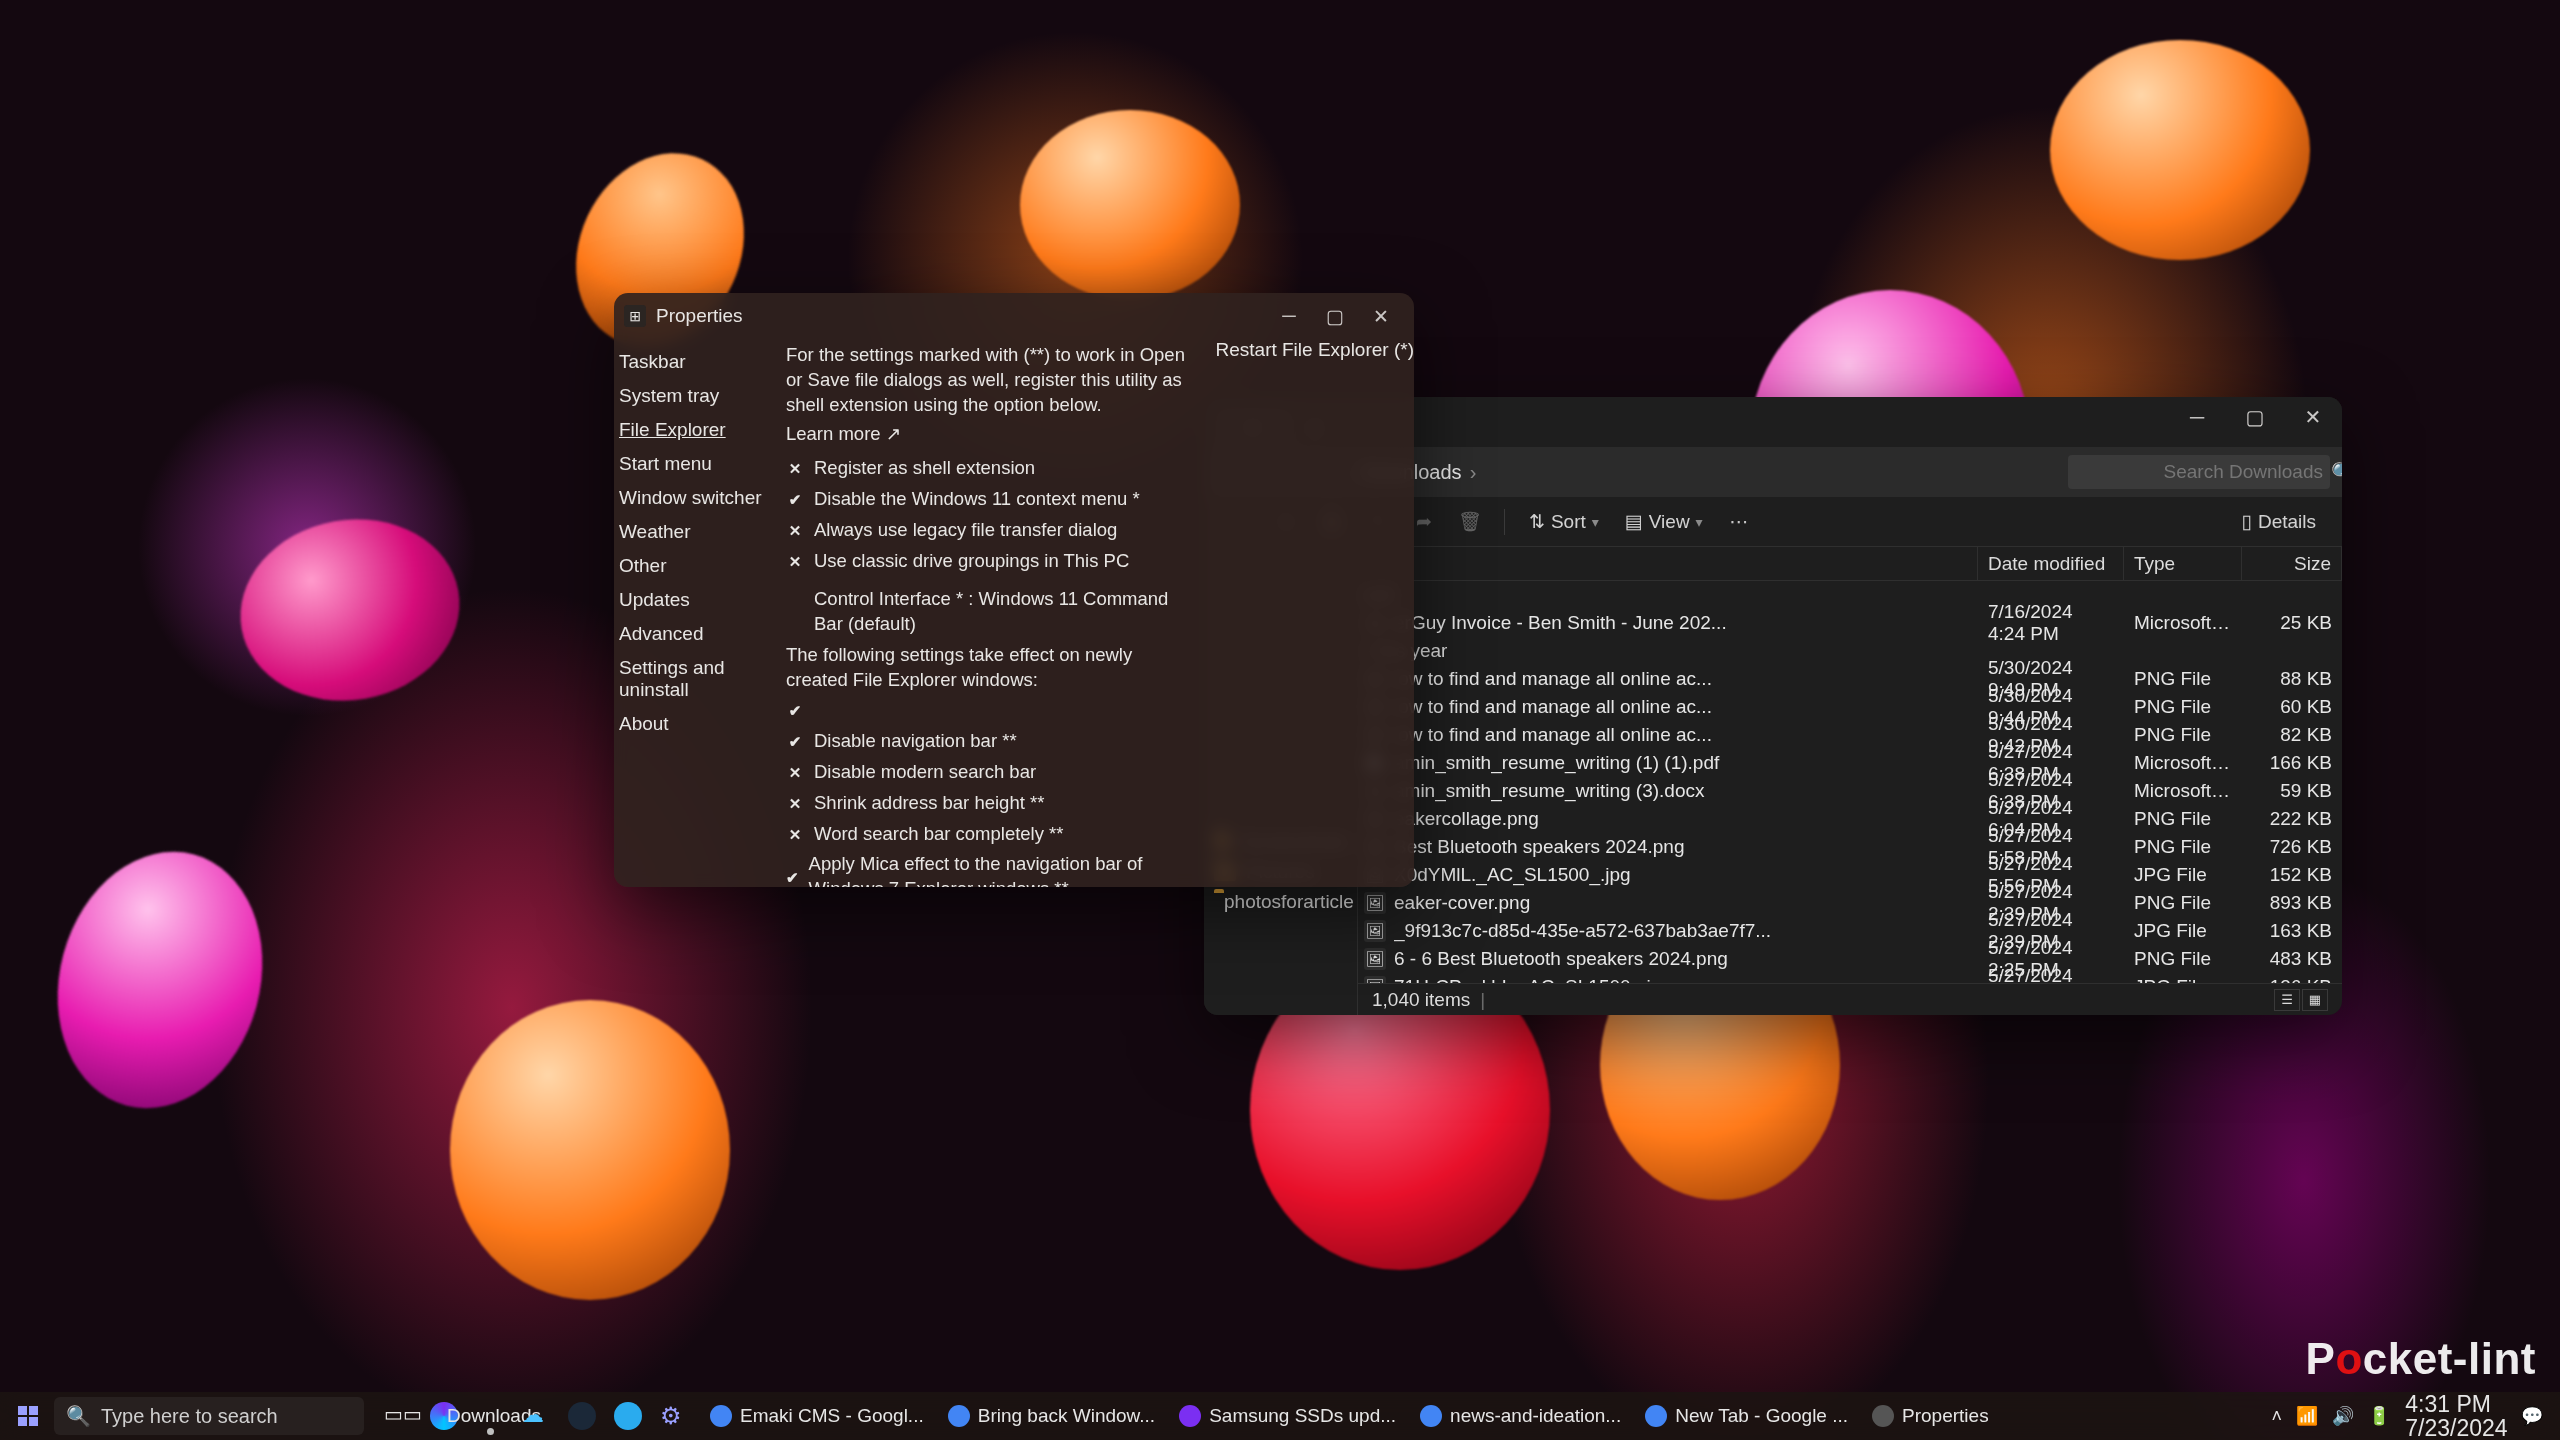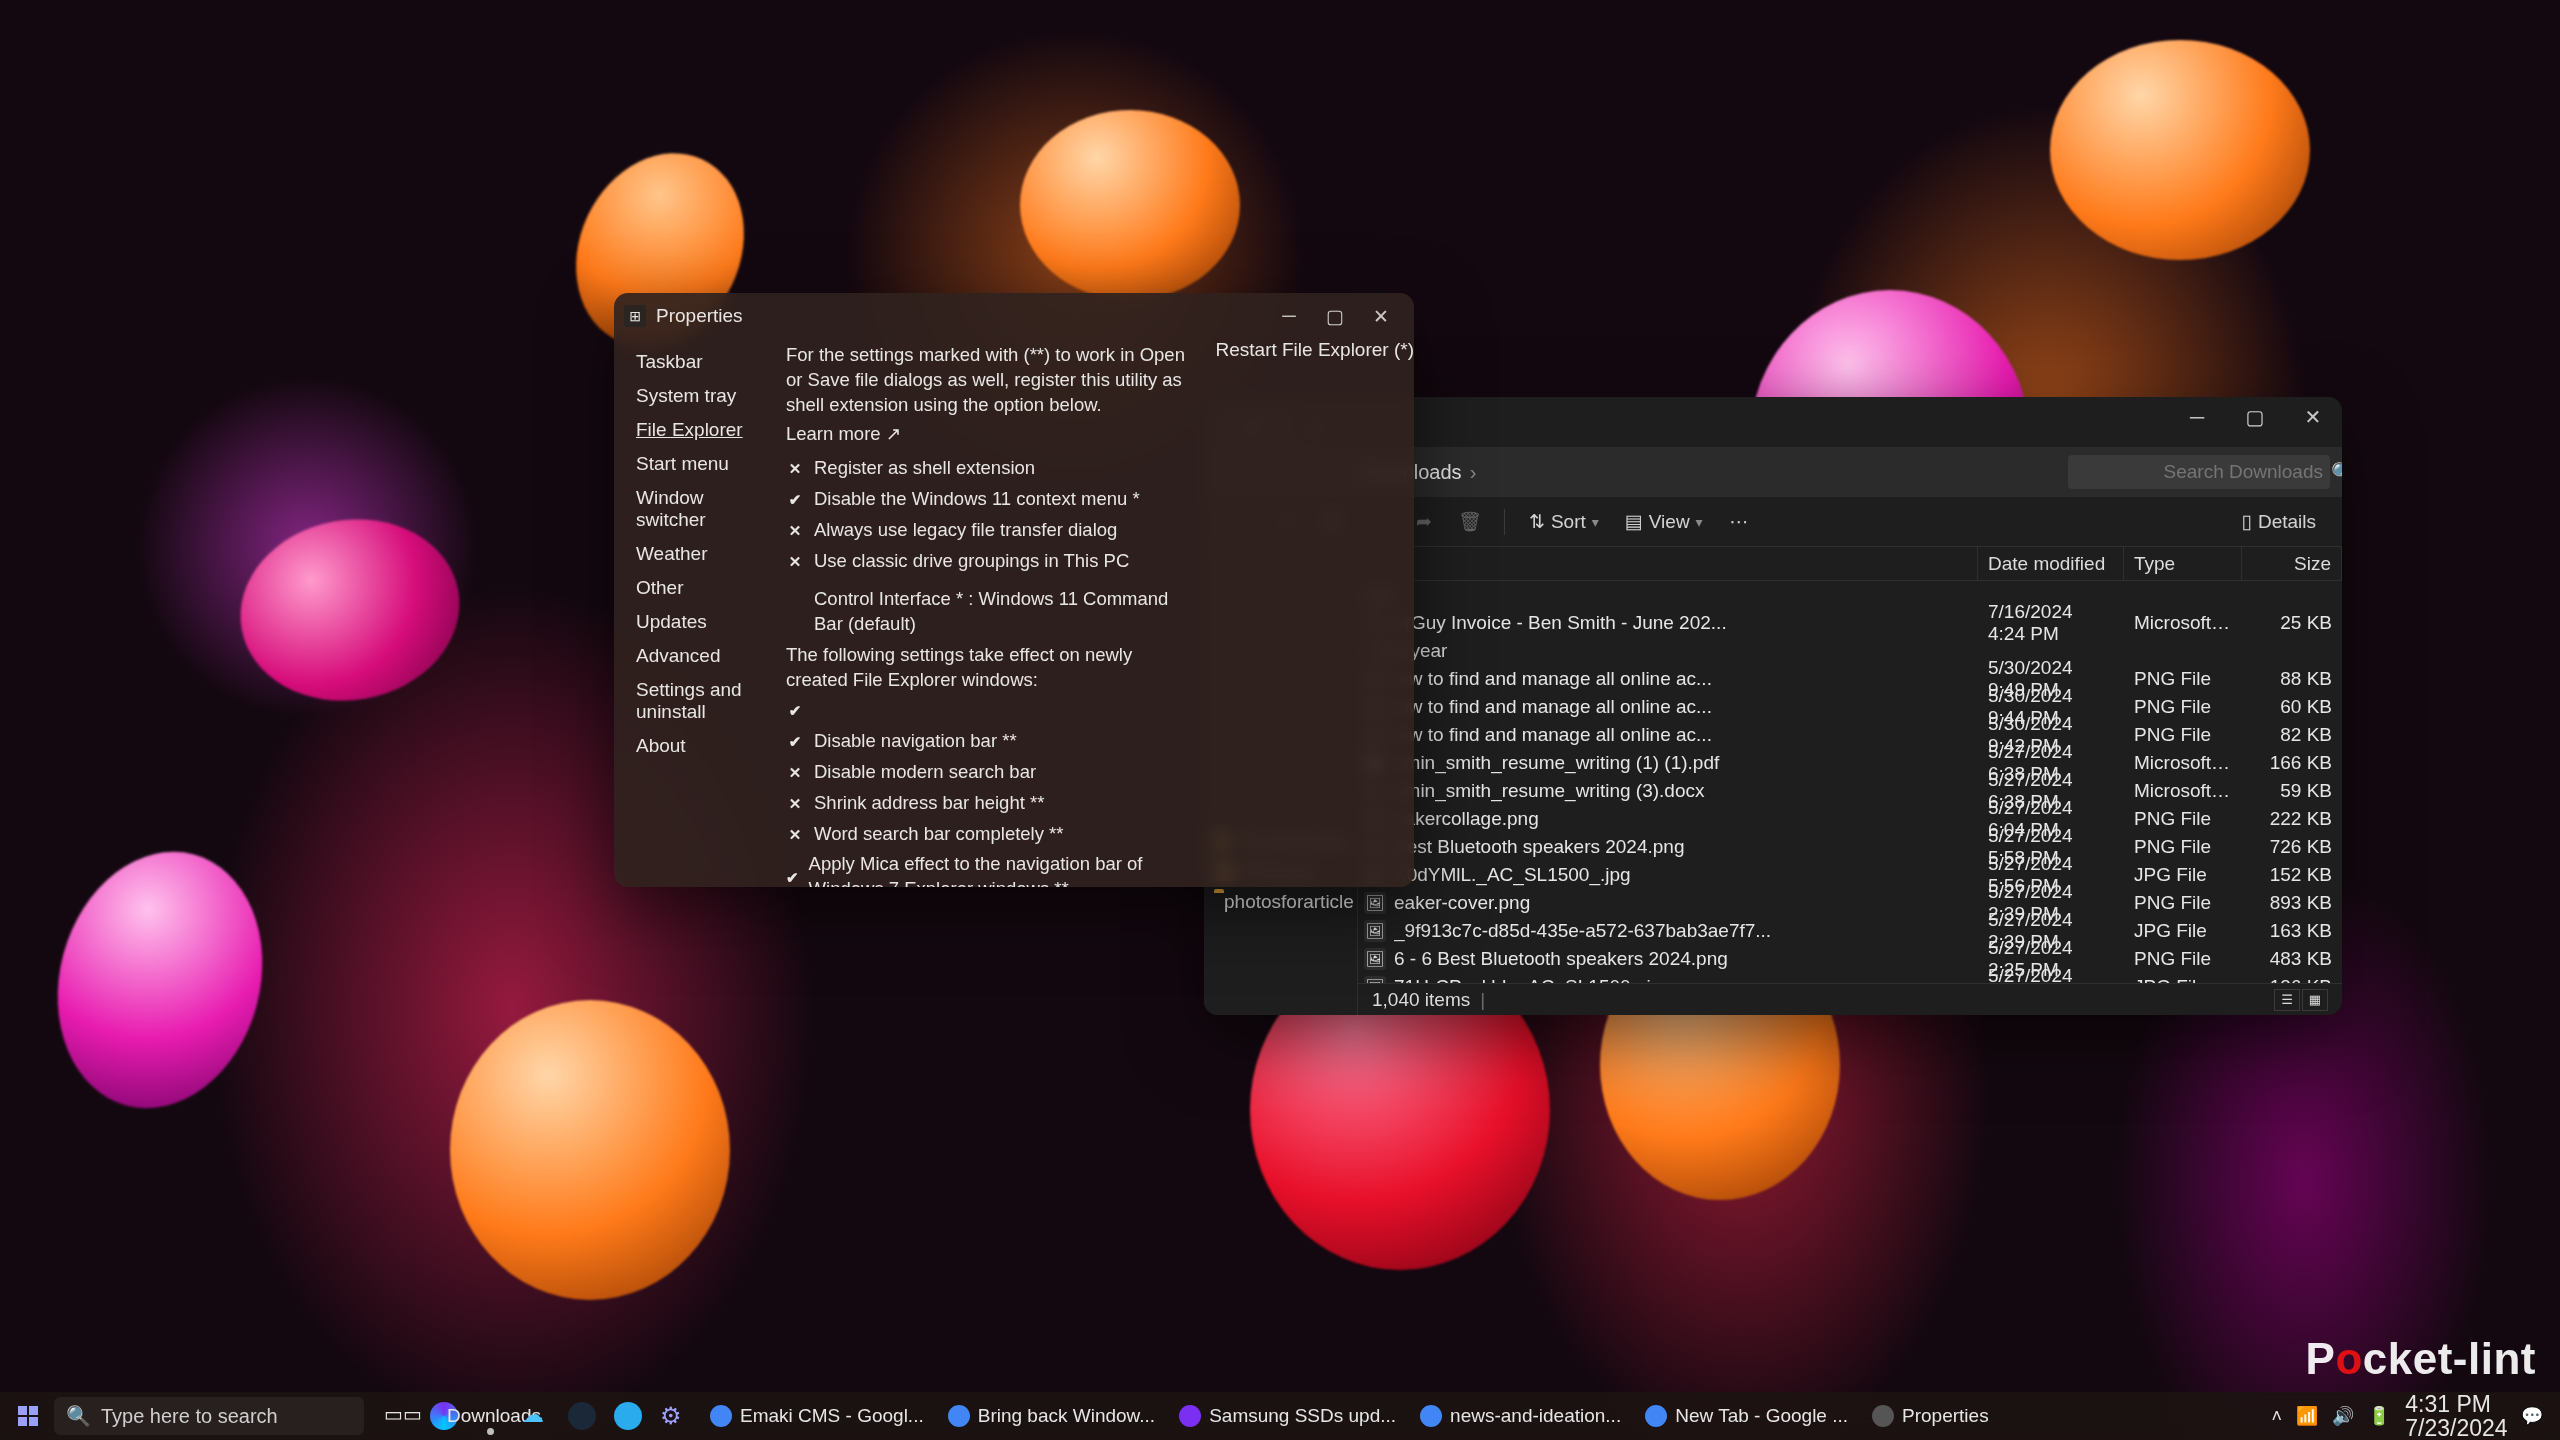--- a/index.html
+++ b/index.html
@@ -49,21 +49,21 @@
 }
 .properties .titlebar {
   display:flex; align-items:center; height:46px; padding:0 10px;
   font-size:19px;
 }
 .titlebar .ico { width:22px;height:22px;margin-right:10px;display:inline-flex;align-items:center;justify-content:center;background:#2b2522;border-radius:3px;font-size:14px;}
 .titlebar .spacer{flex:1;}
 .tbtn{width:46px;height:30px;display:flex;align-items:center;justify-content:center;color:#e8e6e4;opacity:.85;cursor:pointer;}
 
 .properties .body{display:flex;height:calc(100% - 46px);}
-.properties nav{width:164px;padding:6px 0 0 22px;font-size:19px;}
+.properties nav{width:164px;padding:6px 0 0 5px;font-size:19px;}
 .properties nav div{padding:6px 0;cursor:pointer;}
 .properties nav .sel{text-decoration:underline;}
 
 .properties .content{flex:1;padding:4px 20px 10px 8px;font-size:18.5px;line-height:1.35;}
 .content p{margin-bottom:4px;}
 .content .learn{text-decoration:none;display:inline-block;margin-bottom:6px;}
 .opt{display:flex;align-items:center;gap:10px;padding:3px 0;cursor:pointer;}
 .opt .mark{width:18px;text-align:center;font-weight:600;}
 .opt.on .mark::before{content:"✔";font-size:15px;}
 .opt.off .mark::before{content:"✕";font-size:15px;}

